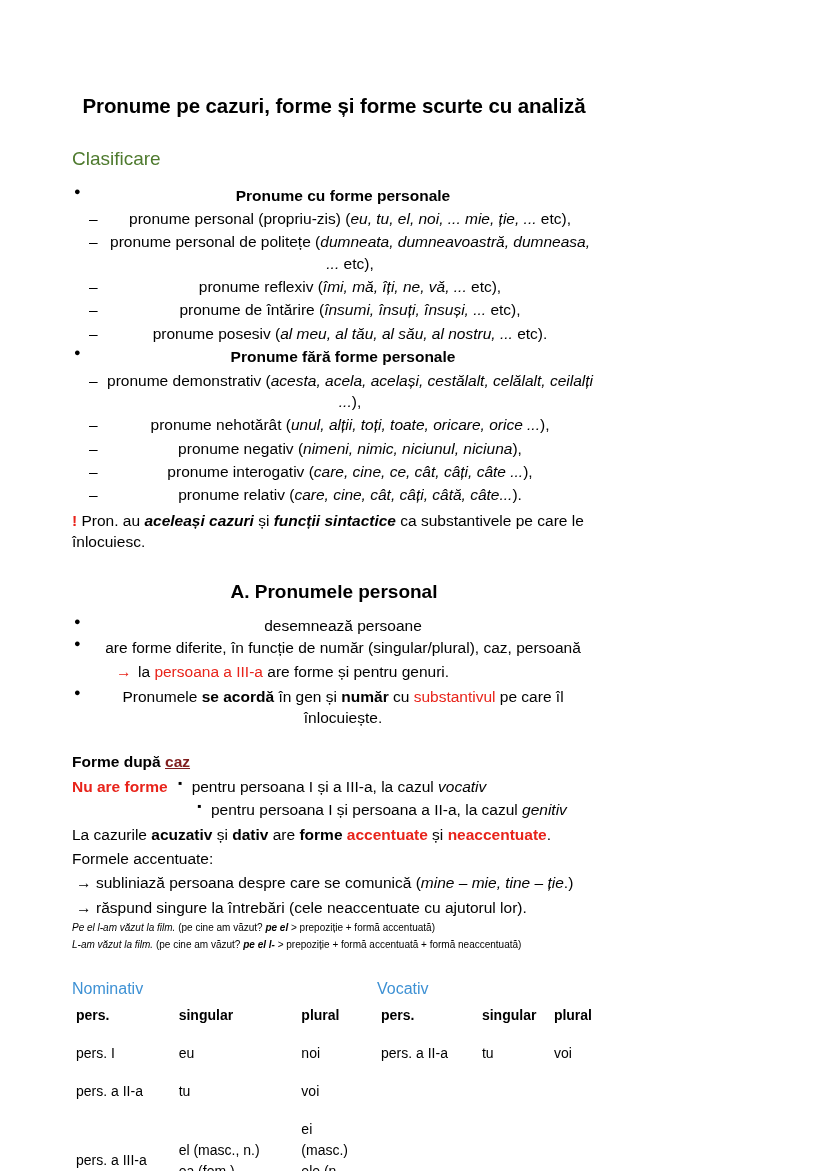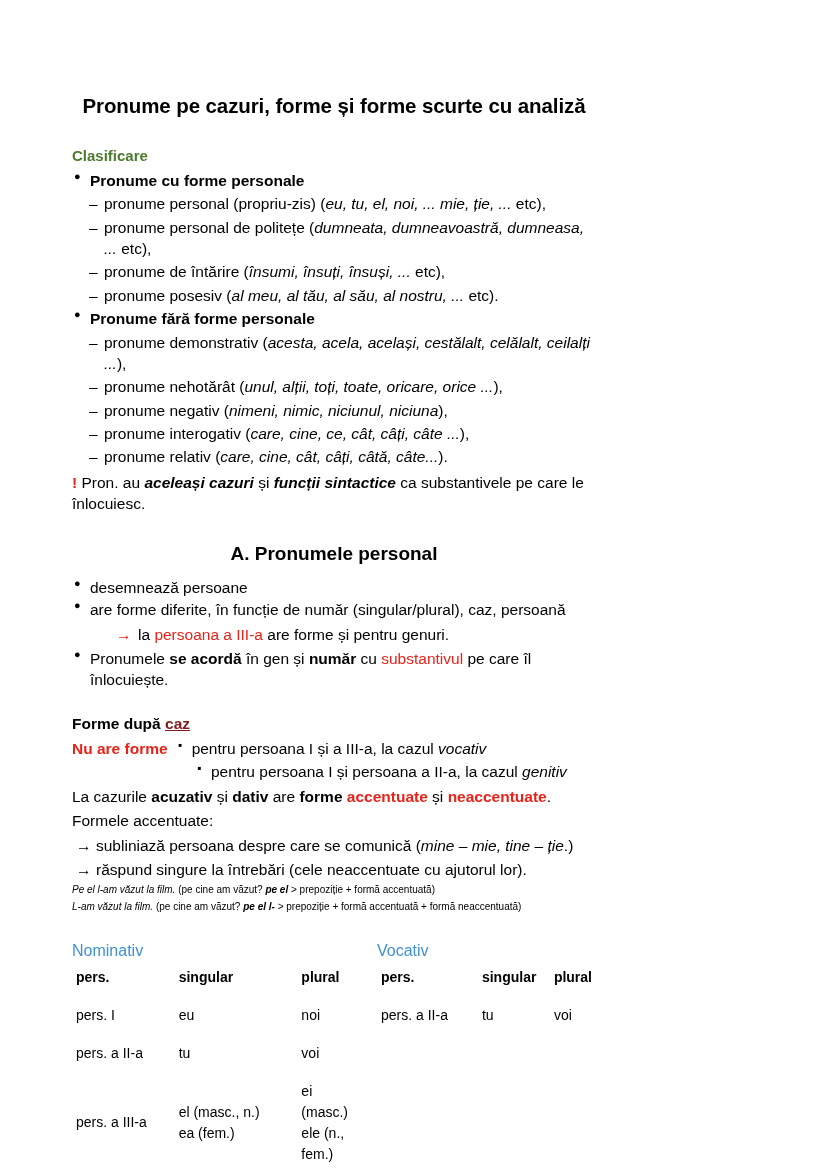--- a/index.html
+++ b/index.html
@@ -24,28 +24,29 @@
   }
   h1.doc-title {
     font-size: 20.5px;
     font-weight: bold;
     text-align: center;
     margin: 0 0 26px 0;
     letter-spacing: -0.1px;
   }
   .sec-head {
     color: #4e7a2e;
-    font-weight: bold;
-    font-size: 15px;
-    margin: 0 0 3px 0;
+    font-weight: normal;
+    font-size: 19px;
+    margin: 0 0 12px 0;
   }
   ul.plain {
     list-style: none;
     margin: 0;
     padding: 0;
+    text-align: center;
   }
   li.bullet {
     position: relative;
     padding-left: 18px;
     font-weight: bold;
     margin: 1px 0;
   }
   li.bullet::before {
     content: "\25CF";
     position: absolute;
@@ -190,20 +191,23 @@
 
     <ul class="plain">
       <li class="bullet">
         <span>Pronume cu forme personale</span>
       </li>
       <li class="dash">
         <span>pronume personal (propriu-zis) (</span><span class="it">eu, tu, el, noi, ... mie, ție, ...</span><span> etc),</span>
       </li>
       <li class="dash">
         <span>pronume personal de politețe (</span><span class="it">dumneata, dumneavoastră, dumneasa, ...</span><span> etc),</span>
+      </li>
+      <li class="dash">
+        <span>pronume reflexiv (</span><span class="it">îmi, mă, îți, ne, vă, ...</span><span> etc),</span>
       </li>
       <li class="dash">
         <span>pronume de întărire (</span><span class="it">însumi, însuți, însuși, ...</span><span> etc),</span>
       </li>
       <li class="dash">
         <span>pronume posesiv (</span><span class="it">al meu, al tău, al său, al nostru, ...</span><span> etc).</span>
       </li>
 
       <li class="bullet">
         <span>Pronume fără forme personale</span>

